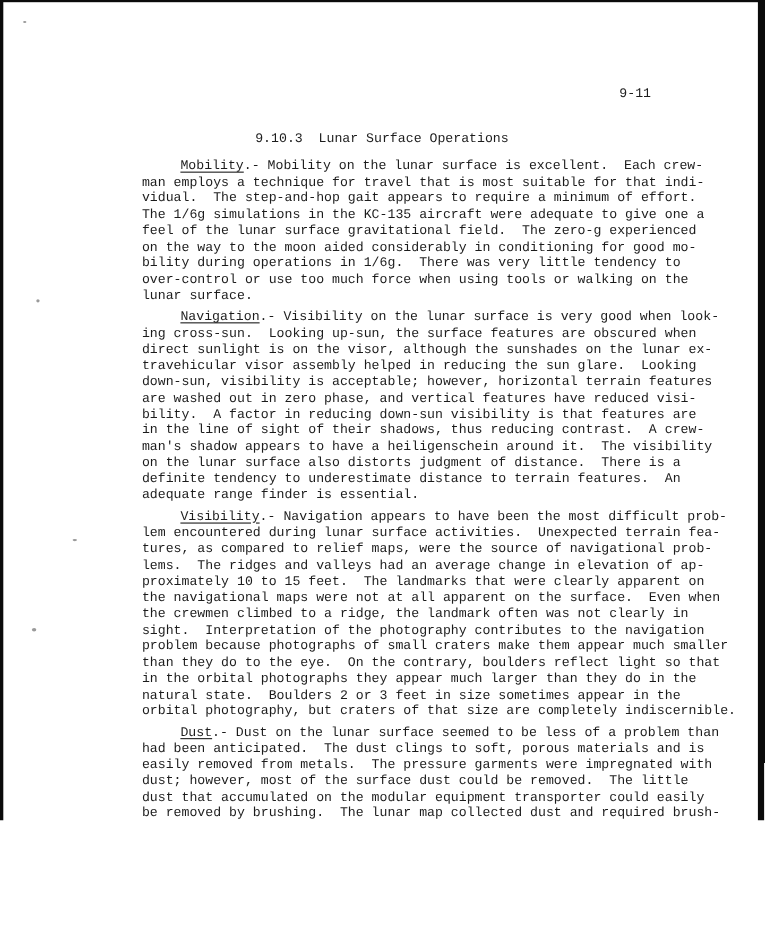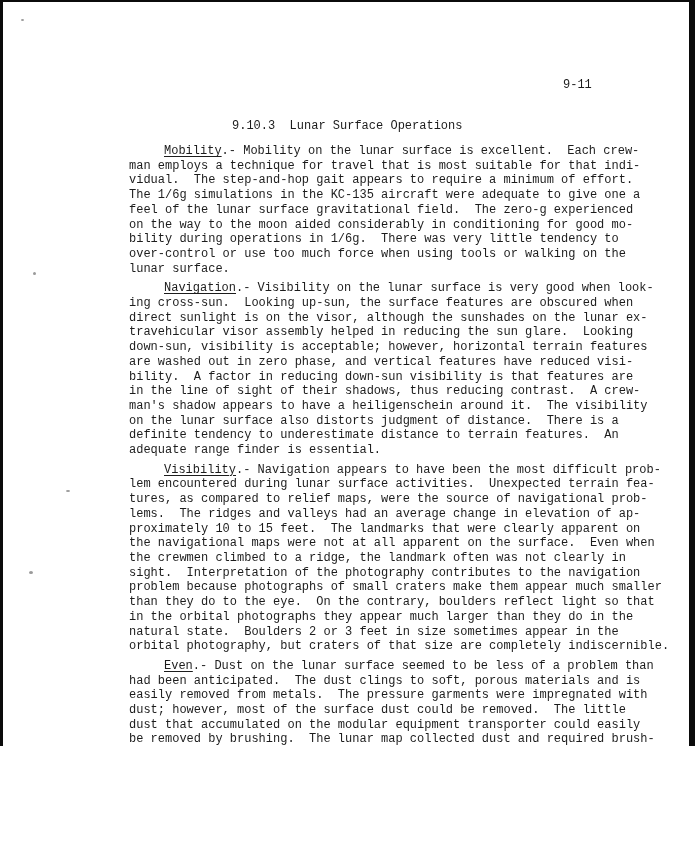--- a/index.html
+++ b/index.html
@@ -118,21 +118,21 @@
 proximately 10 to 15 feet.  The landmarks that were clearly apparent on
 the navigational maps were not at all apparent on the surface.  Even when
 the crewmen climbed to a ridge, the landmark often was not clearly in
 sight.  Interpretation of the photography contributes to the navigation
 problem because photographs of small craters make them appear much smaller
 than they do to the eye.  On the contrary, boulders reflect light so that
 in the orbital photographs they appear much larger than they do in the
 natural state.  Boulders 2 or 3 feet in size sometimes appear in the
 orbital photography, but craters of that size are completely indiscernible.</span></p>
 
-    <p><span class="lead-word">Even</span><span>.- Dust on the lunar surface seemed to be less of a problem than
+    <p><span class="lead-word">Dust</span><span>.- Dust on the lunar surface seemed to be less of a problem than
 had been anticipated.  The dust clings to soft, porous materials and is
 easily removed from metals.  The pressure garments were impregnated with
 dust; however, most of the surface dust could be removed.  The little
 dust that accumulated on the modular equipment transporter could easily
 be removed by brushing.  The lunar map collected dust and required brush-
 ing or rubbing with a glove to make the map usable.</span></p>
 
   </div>
 </div>
 

